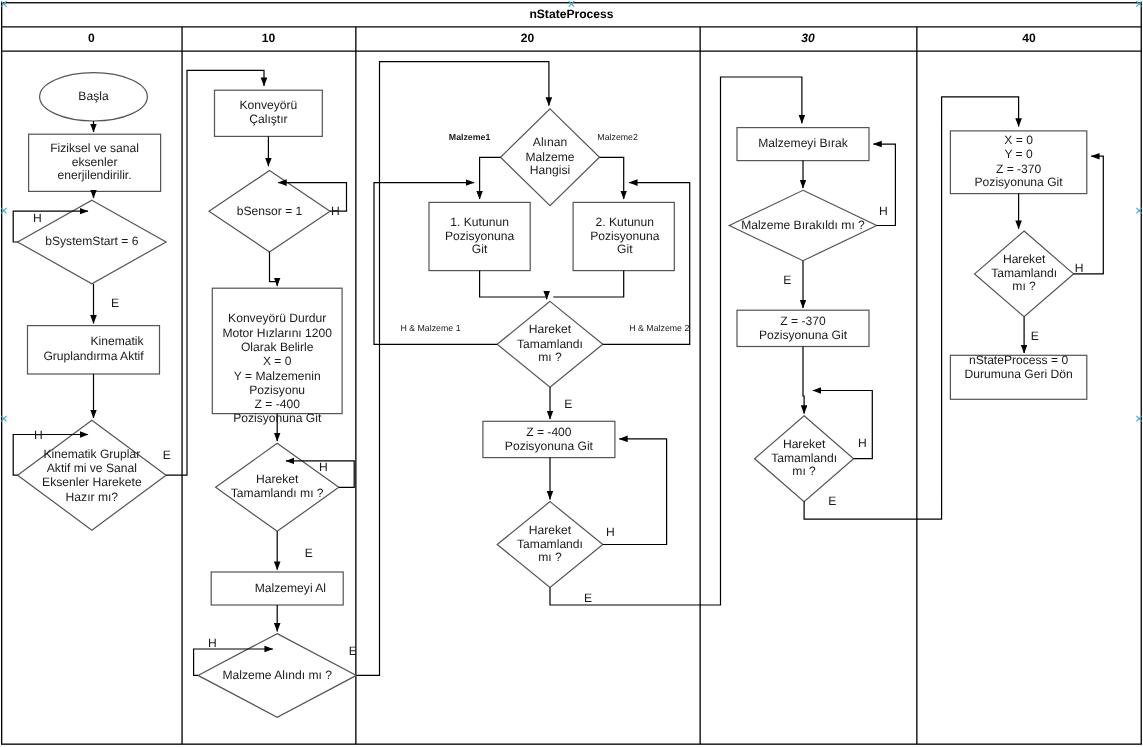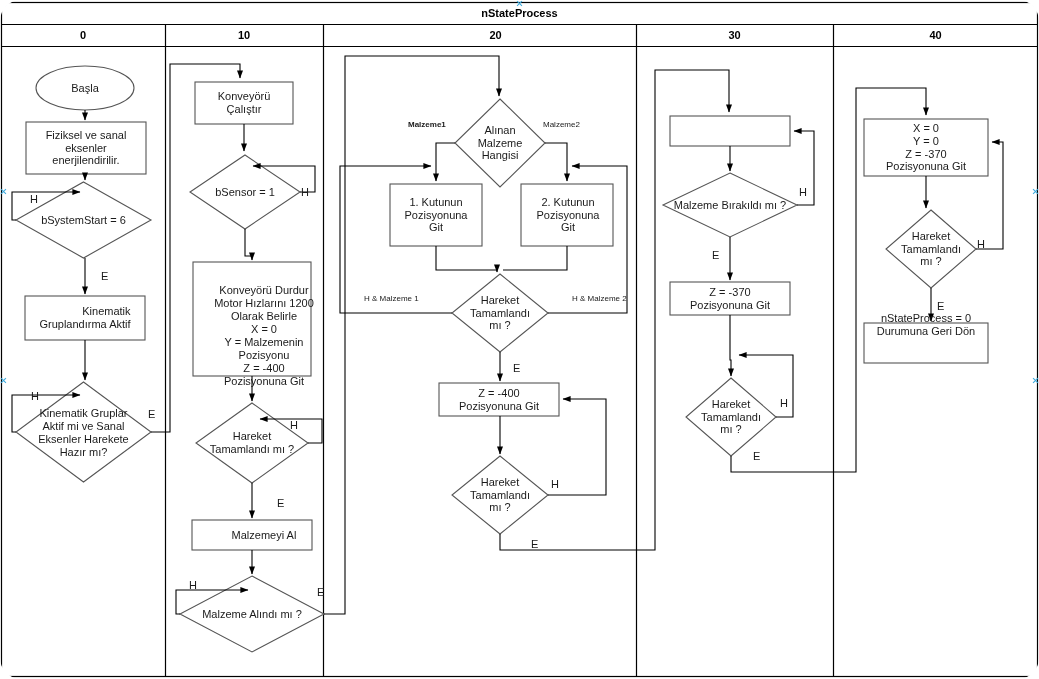--- a/index.html
+++ b/index.html
@@ -9,21 +9,20 @@
   }
   body {
     font-family: "Liberation Sans", sans-serif;
   }
   #canvas {
     position: relative;
     width: 1039px;
     height: 679px;
     background: #ffffff;
     overflow: hidden;
-    border-radius: 21px;
   }
   #diagram-svg {
     position: absolute;
     left: 0;
     top: 0;
     width: 1039px;
     height: 679px;
   }
   .node-text {
     position: absolute;
@@ -228,40 +227,40 @@
 
       <line x1="931" y1="288" x2="931" y2="321" marker-end="url(#arrow)"></line>
     </g>
 
   </svg>
 
   <div id="title-bar">nStateProcess</div>
 
   <div class="col-header" style="left:1px;   width:164px;">0</div>
   <div class="col-header" style="left:165px; width:158px;">10</div>
-  <div class="col-header" style="left:323px; width:313px;margin-left:16px;">20</div>
-  <div class="col-header" style="left:636px; width:197px;">30</div>
+  <div class="col-header" style="left:323px; width:313px;">20</div>
+  <div class="col-header" style="left:636px; width:197px;font-style:italic;">30</div>
   <div class="col-header" style="left:833px; width:205px;">40</div>
 
   <div class="node-text" style="left:36px;  top:66px;  width:98px;  height:44px;">Başla</div>
   <div class="node-text" style="left:26px;  top:122px; width:120px; height:52px;">Fiziksel ve sanal
 eksenler
 enerjilendirilir.</div>
   <div class="node-text" style="left:16px;  top:202px; width:135px; height:36px;">bSystemStart = 6</div>
   <div class="node-text" style="left:25px;  top:296px; width:120px; height:44px;text-align:right;">Kinematik
 Gruplandırma Aktif</div>
   <div class="node-text" style="left:16px;  top:404px; width:135px; height:58px;">Kinematik Gruplar
 Aktif mi ve Sanal
 Eksenler Harekete
 Hazır mı?</div>
 
   <div class="node-text" style="left:195px; top:82px;  width:98px;  height:42px;">Konveyörü
 Çalıştır</div>
   <div class="node-text" style="left:190px; top:180px; width:110px; height:24px;">bSensor = 1</div>
-  <div class="node-text" style="left:193px; top:262px; width:118px; height:148px;padding-left:12px;">Konveyörü Durdur
+  <div class="node-text" style="left:193px; top:262px; width:118px; height:148px;">Konveyörü Durdur
 Motor Hızlarını 1200
 Olarak Belirle
 X = 0
 Y = Malzemenin
 Pozisyonu
 Z = -400
 Pozisyonuna Git</div>
   <div class="node-text" style="left:190px; top:428px; width:124px; height:30px;">Hareket
 Tamamlandı mı ?</div>
   <div class="node-text" style="left:192px; top:520px; width:120px; height:30px;margin-left:12px;">Malzemeyi Al</div>
@@ -278,35 +277,36 @@
 Git</div>
   <div class="node-text" style="left:455px; top:290px; width:90px;  height:46px;">Hareket
 Tamamlandı
 mı ?</div>
   <div class="node-text" style="left:439px; top:383px; width:120px; height:33px;">Z = -400
 Pozisyonuna Git</div>
   <div class="node-text" style="left:455px; top:472px; width:90px;  height:46px;">Hareket
 Tamamlandı
 mı ?</div>
 
+  <div class="node-text" style="left:670px; top:116px; width:120px; height:30px;">Malzemeyi Bırak</div>
   <div class="node-text" style="left:663px; top:195px; width:134px; height:20px;">Malzeme Bırakıldı mı ?</div>
   <div class="node-text" style="left:670px; top:282px; width:120px; height:33px;">Z = -370
 Pozisyonuna Git</div>
   <div class="node-text" style="left:686px; top:394px; width:90px;  height:46px;">Hareket
 Tamamlandı
 mı ?</div>
 
   <div class="node-text" style="left:864px; top:119px; width:124px; height:57px;">X = 0
 Y = 0
 Z = -370
 Pozisyonuna Git</div>
   <div class="node-text" style="left:886px; top:226px; width:90px;  height:46px;">Hareket
 Tamamlandı
 mı ?</div>
-  <div class="node-text" style="left:864px; top:307px; width:124px; height:36px;">nStateProcess = 0
+  <div class="node-text" style="left:864px; top:317px; width:124px; height:36px;">nStateProcess = 0
 Durumuna Geri Dön</div>
 
   <div class="edge-label" style="left:30px;  top:193px;">H</div>
   <div class="edge-label" style="left:101px; top:270px;">E</div>
   <div class="edge-label" style="left:31px;  top:390px;">H</div>
   <div class="edge-label" style="left:148px; top:408px;">E</div>
   <div class="edge-label" style="left:301px; top:186px;">H</div>
   <div class="edge-label" style="left:290px; top:419px;">H</div>
   <div class="edge-label" style="left:277px; top:497px;">E</div>
   <div class="edge-label" style="left:189px; top:579px;">H</div>

